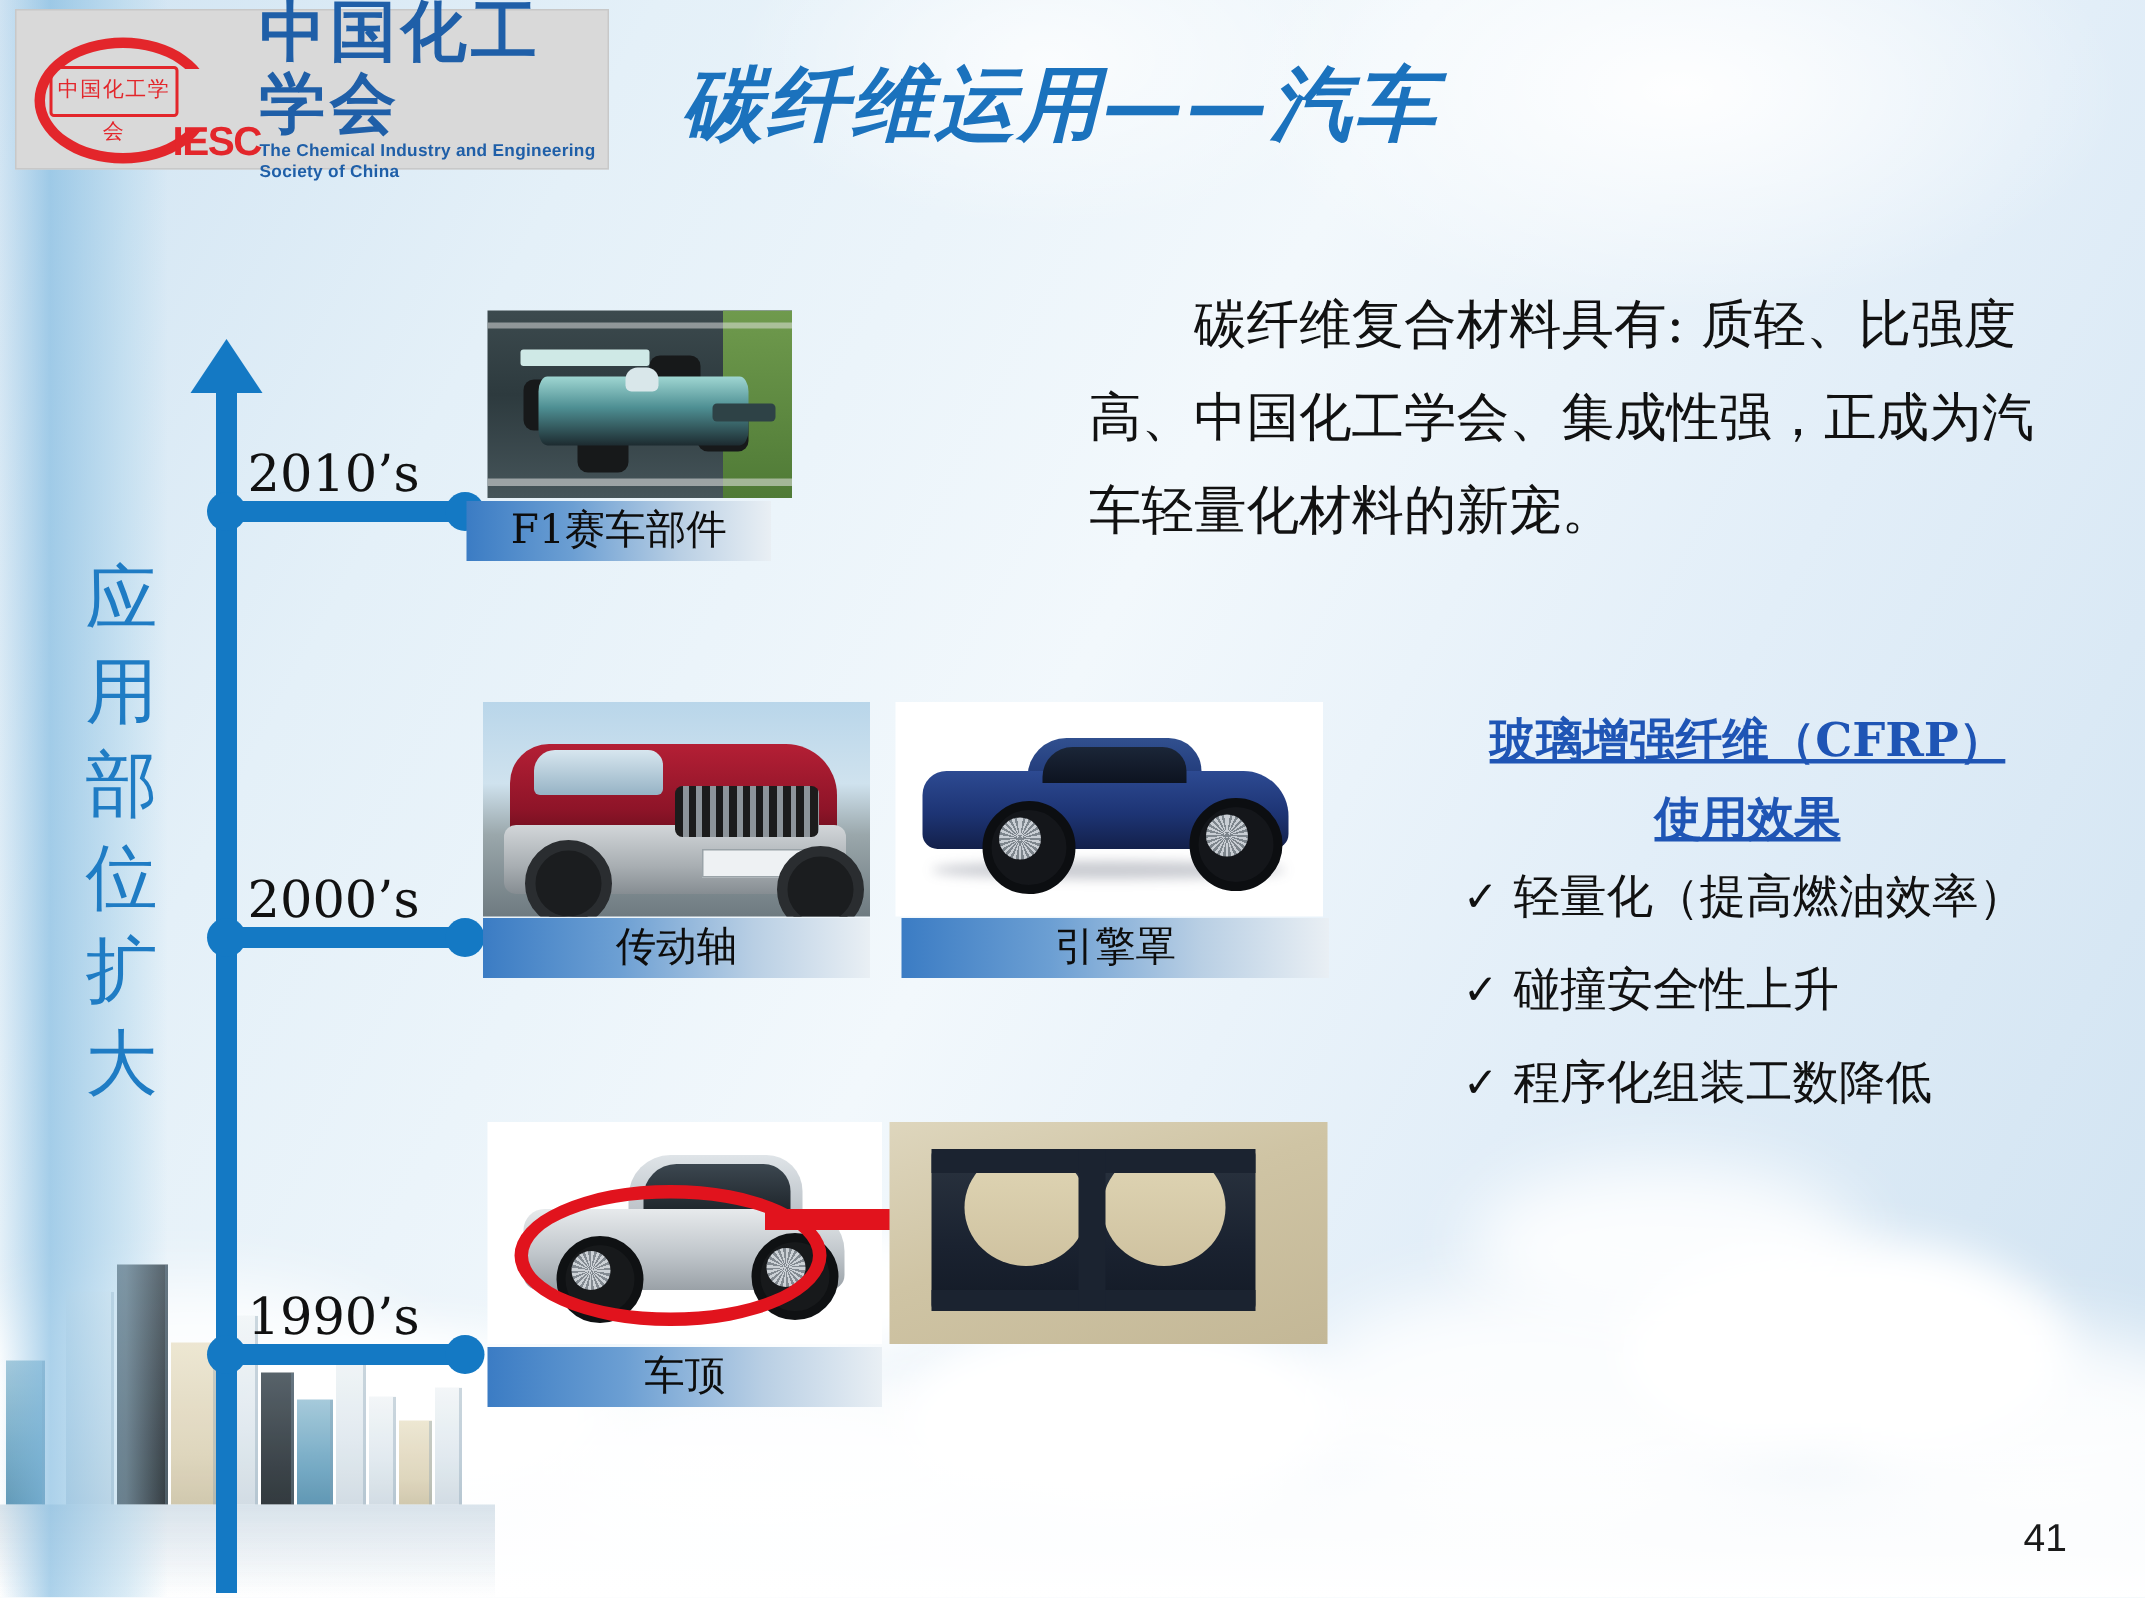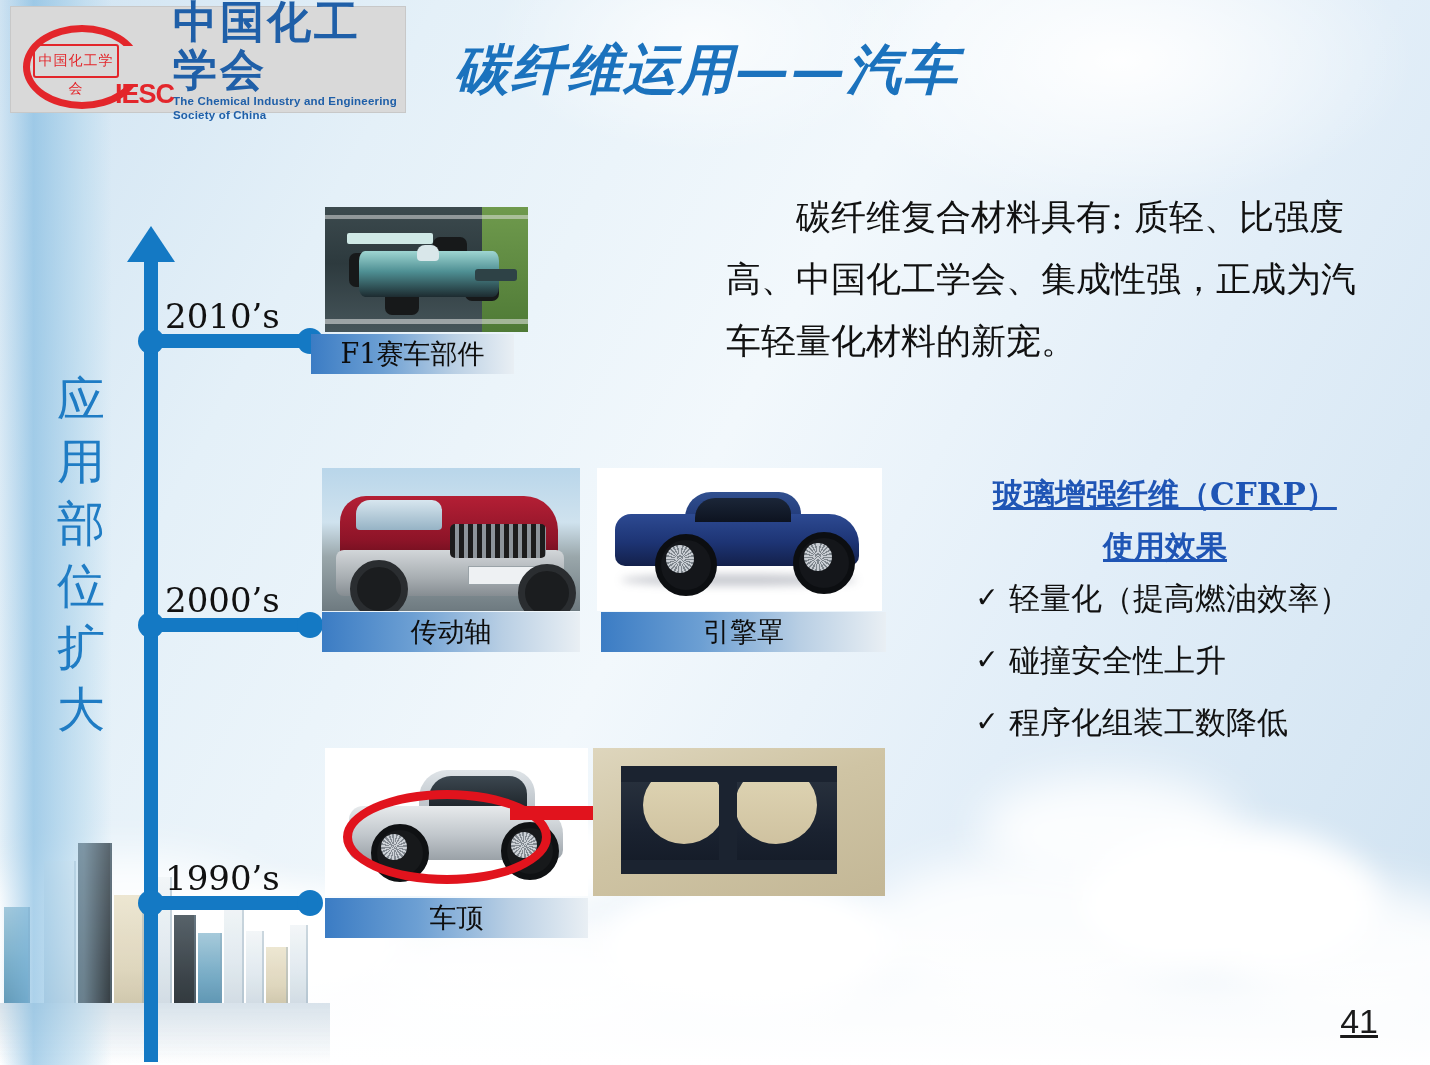--- a/index.html
+++ b/index.html
@@ -125,21 +125,21 @@
   .para{position:absolute;left:726px;top:186px;width:632px;color:#111;font-size:35px;line-height:62px;
         text-indent:70px;font-family:"DejaVu Serif",serif;}
   .cfrp-head{position:absolute;left:960px;top:468px;width:410px;text-align:center;color:#1f55b5;
         font-size:31px;line-height:52px;font-family:"DejaVu Serif",serif;font-weight:bold;}
   .cfrp-head span{text-decoration:underline;}
   .bullets{position:absolute;left:965px;top:578px;width:420px;}
   .bullet{display:flex;align-items:flex-start;margin-bottom:22px;}
   .chk{width:44px;flex:none;color:#111;font-size:28px;line-height:40px;text-align:center;font-family:"DejaVu Sans",sans-serif;}
   .btxt{color:#111;font-size:31px;line-height:40px;font-family:"DejaVu Serif",serif;white-space:nowrap;}
   
-  .pageno{position:absolute;right:52px;bottom:24px;color:#1a1a1a;font-size:34px;font-family:"Liberation Sans",sans-serif;text-decoration:underline;}
+  .pageno{position:absolute;right:52px;bottom:24px;color:#1a1a1a;font-size:26px;font-family:"Liberation Sans",sans-serif;}
 </style>
 </head>
 <body>
 
 <div id="slide">
 
   <div class="cloudband">
     <div class="cloud soft" style="left:-40px;top:120px;width:330px;height:150px;"></div>
     <div class="cloud" style="left:150px;top:150px;width:260px;height:120px;"></div>
     <div class="cloud soft" style="left:360px;top:180px;width:320px;height:120px;"></div>

